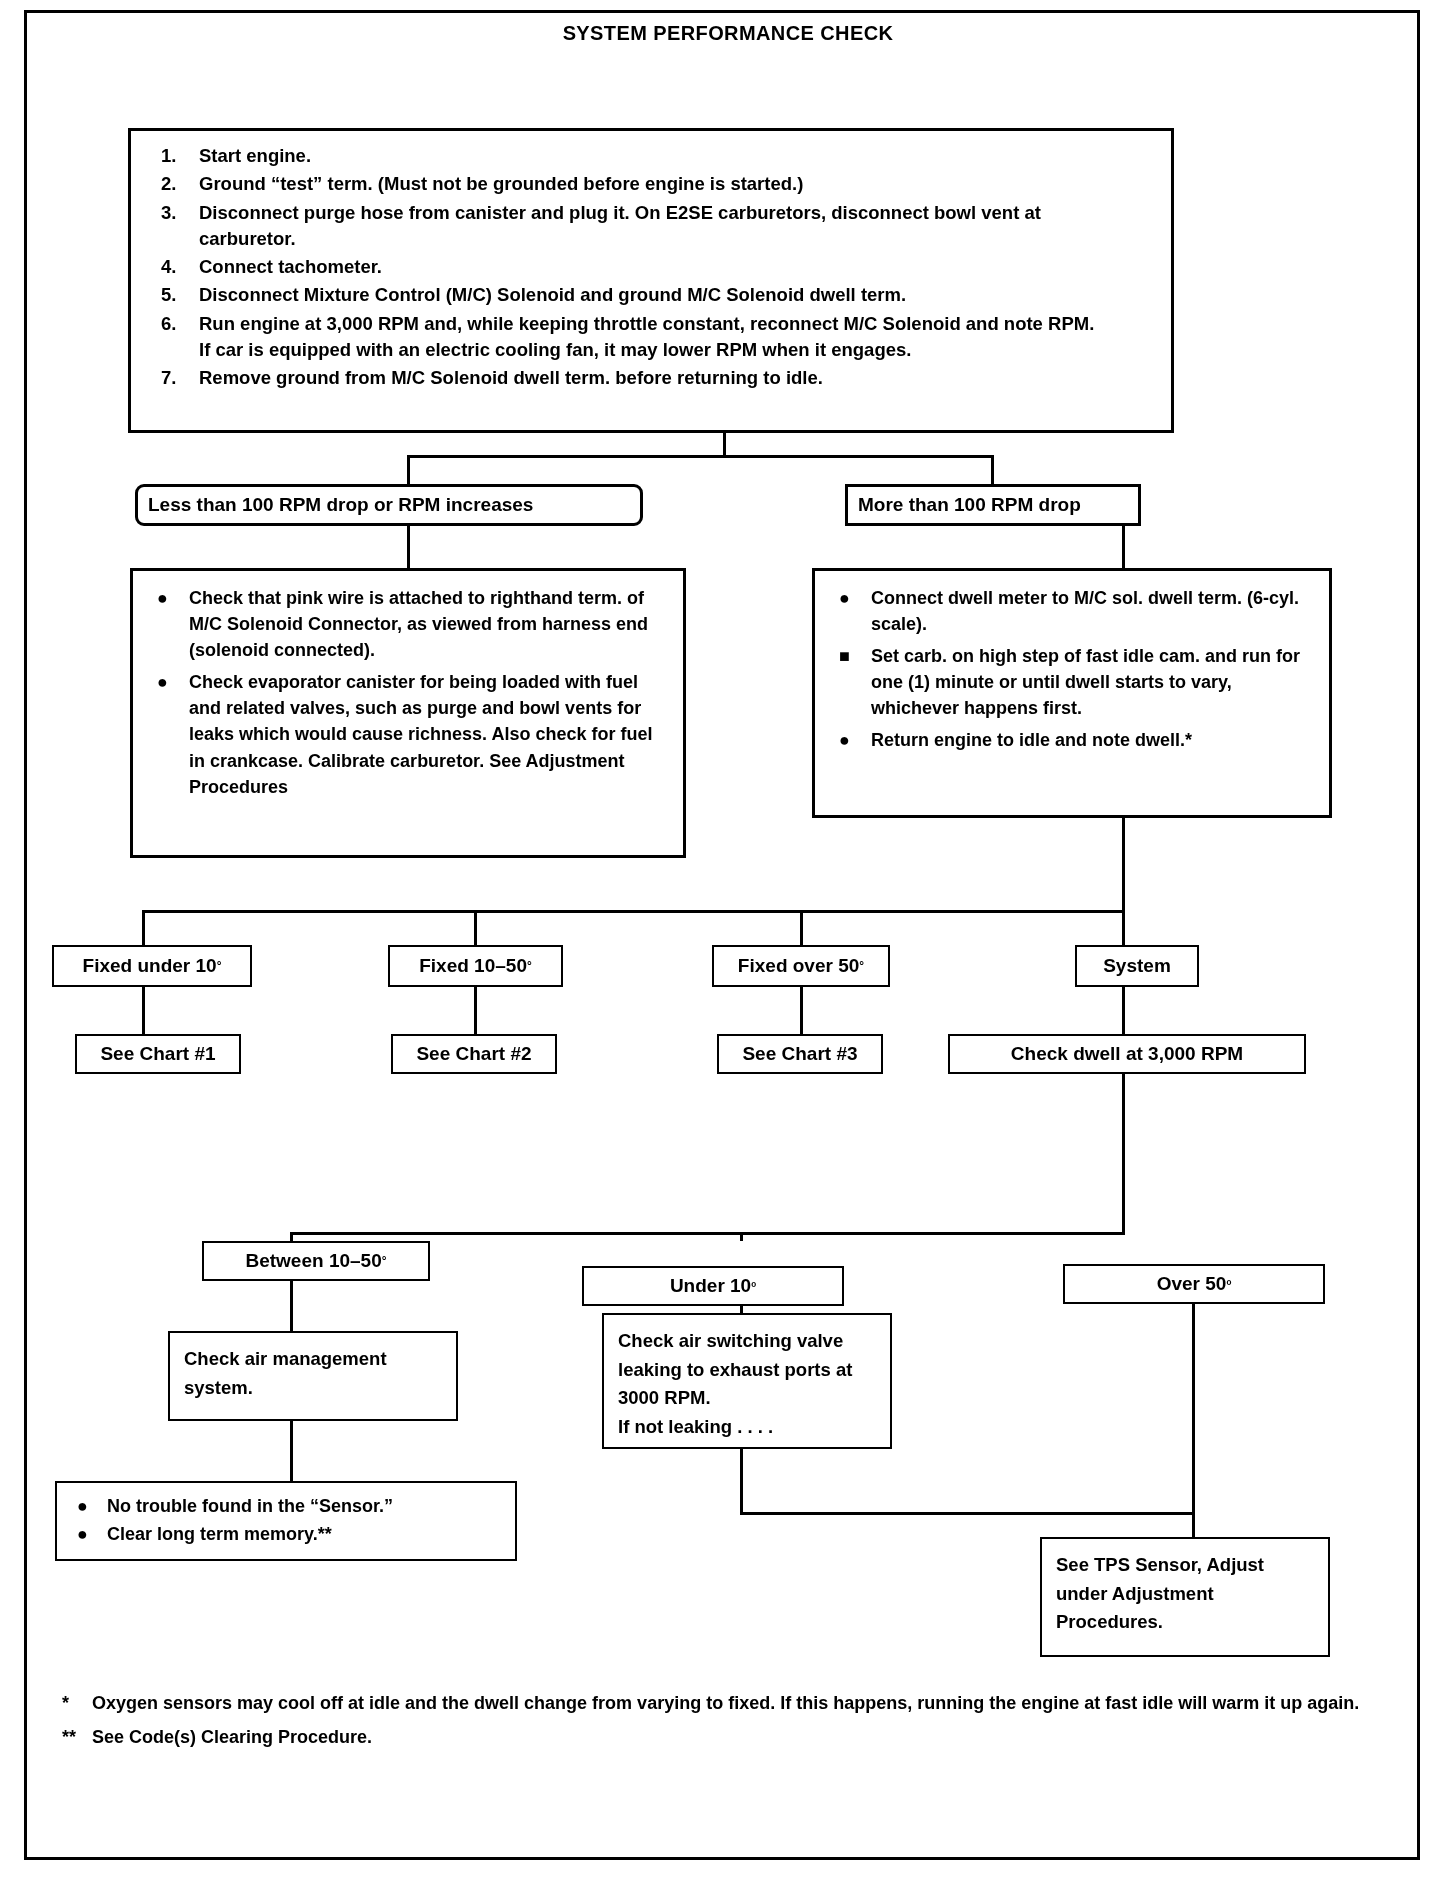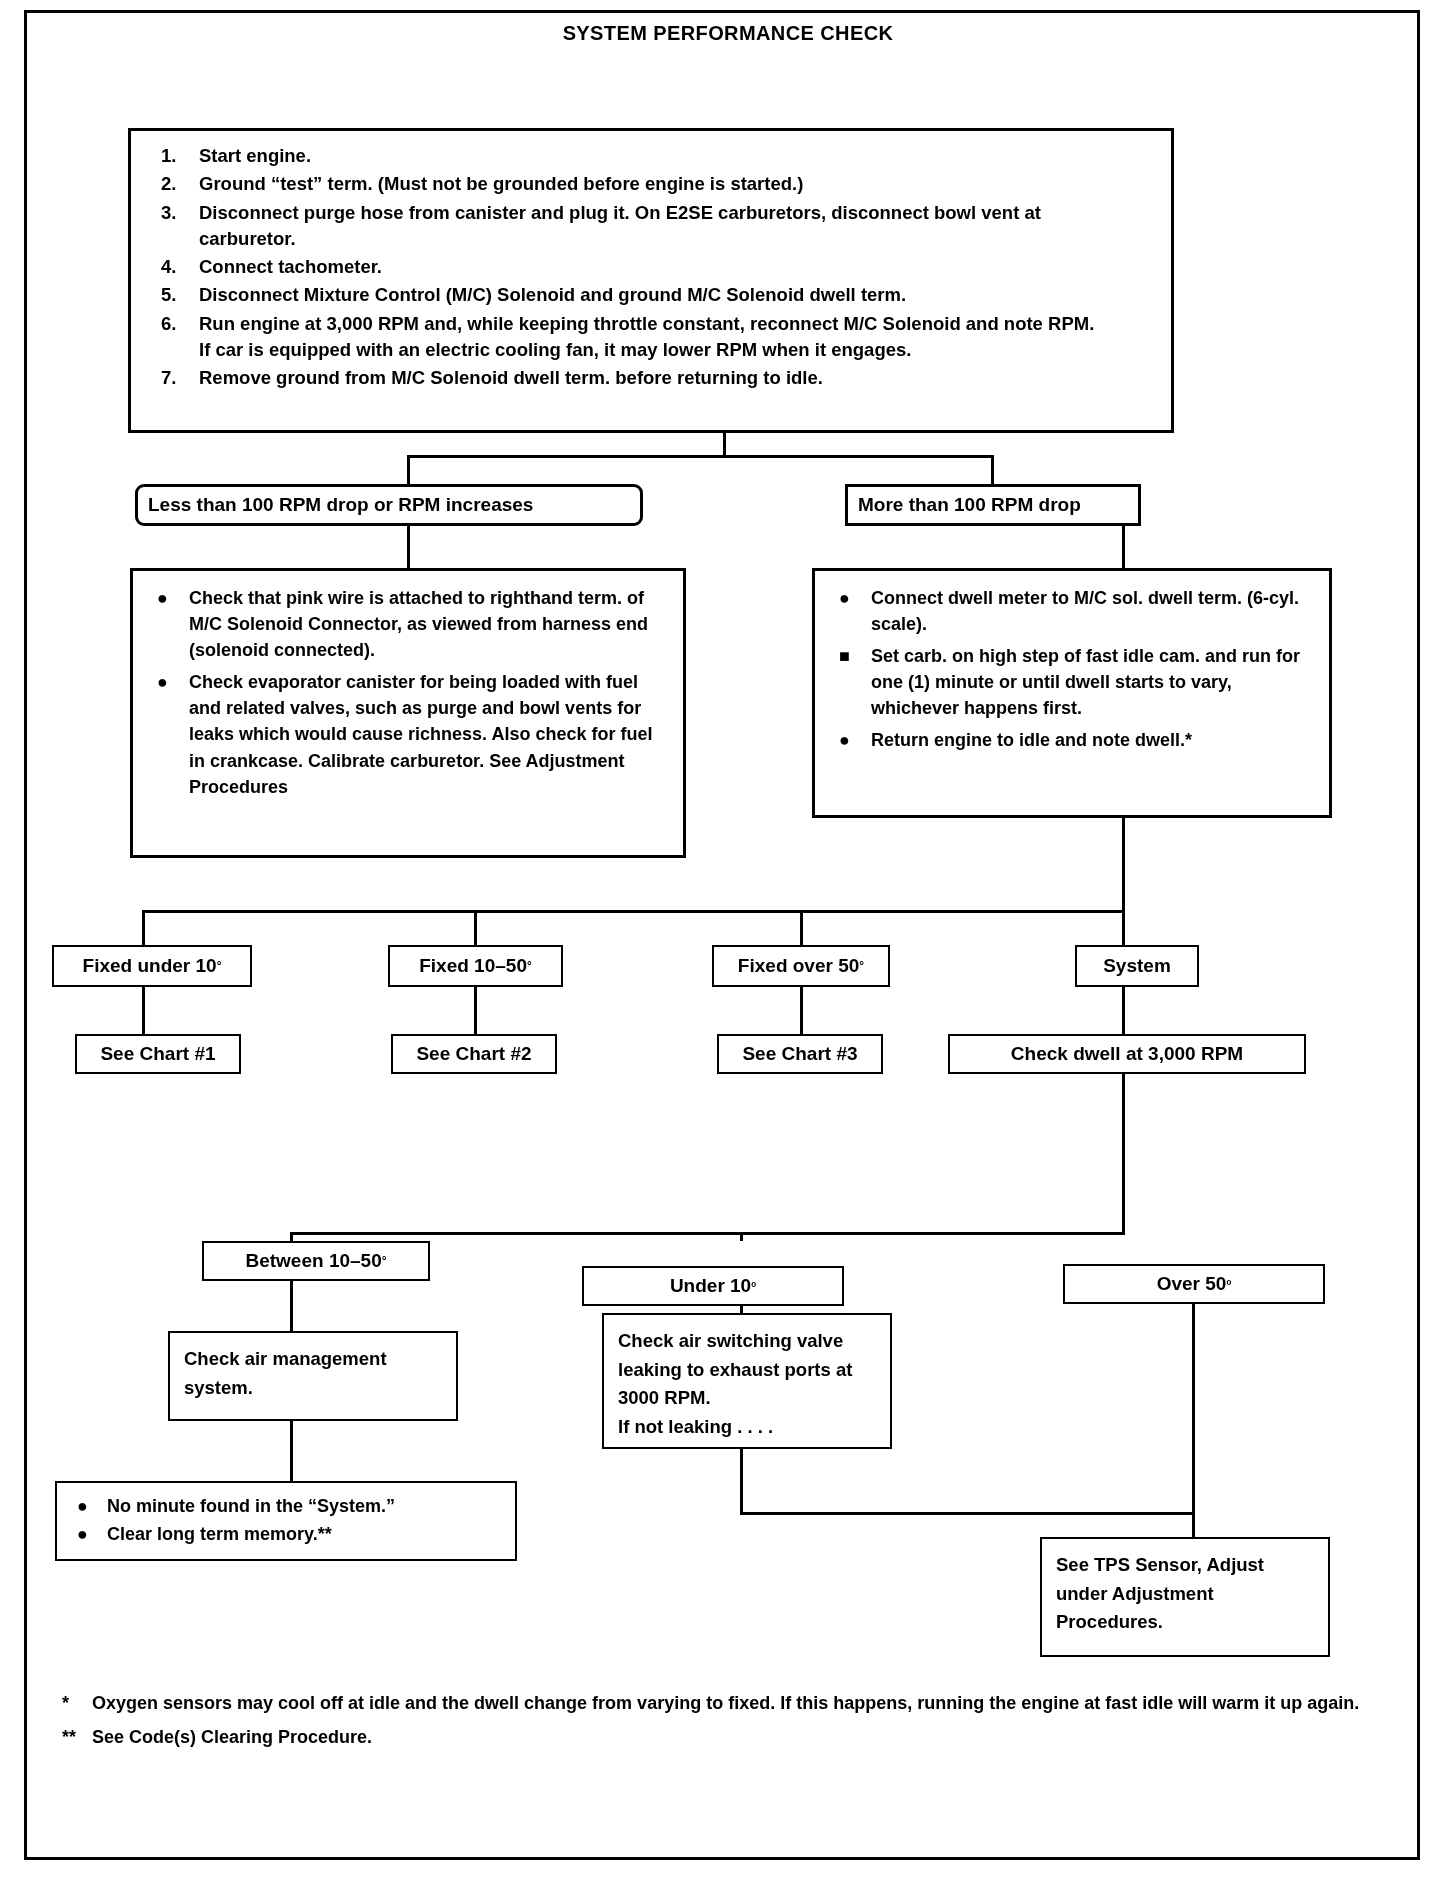--- a/index.html
+++ b/index.html
@@ -339,21 +339,21 @@
 
   <div class="ln vl" style="left:290px;top:1421px;height:60px;"></div>
 
   <div class="ln vl" style="left:740px;top:1449px;height:66px;"></div>
   <div class="ln hl" style="left:740px;top:1512px;width:455px;"></div>
 
   <div class="box thin" style="left:55px;top:1481px;width:462px;height:80px;">
     <div class="blist" style="padding:10px 8px 8px 8px;">
       <div class="bi" style="margin-bottom:2px;">
         <div class="bullet" style="flex:0 0 42px;width:42px;">●</div>
-        <div class="btxt">No minute found in the “System.”</div>
+        <div class="btxt">No trouble found in the “Sensor.”</div>
       </div>
       <div class="bi" style="margin-bottom:0;">
         <div class="bullet" style="flex:0 0 42px;width:42px;">●</div>
         <div class="btxt">Clear long term memory.**</div>
       </div>
     </div>
   </div>
 
   <div class="box thin" style="left:1040px;top:1537px;width:290px;height:120px;">
     <div class="ptxt">See TPS Sensor, Adjust under Adjustment Procedures.</div>

